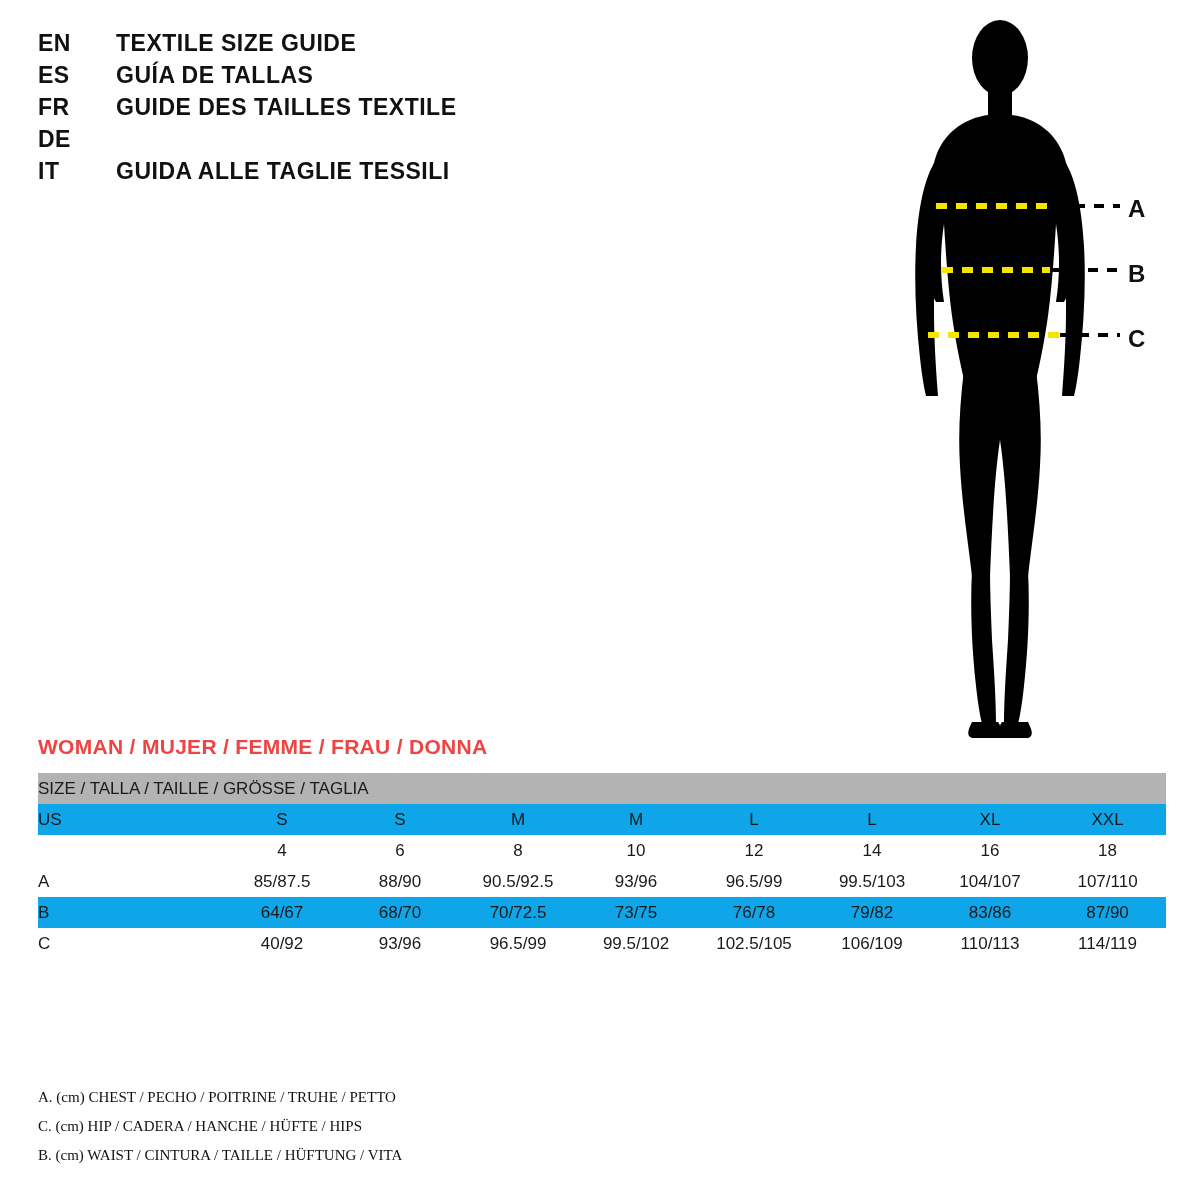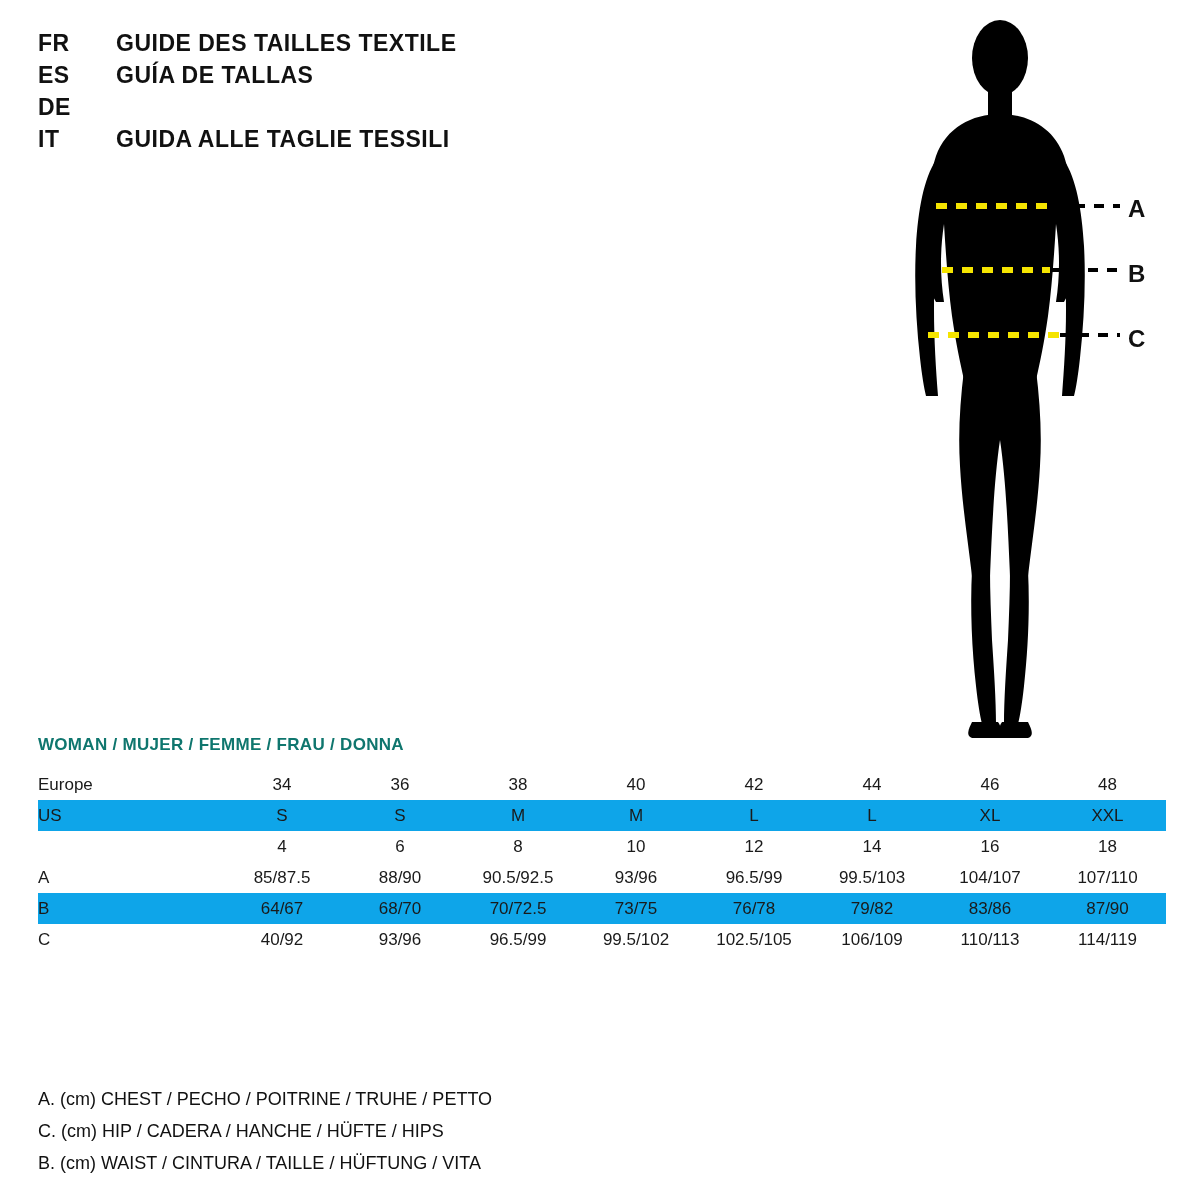--- a/index.html
+++ b/index.html
@@ -61,24 +61,24 @@
   }
 
   
   #lower {
     position: absolute;
     left: 38px;
     top: 735px;
     width: 1128px;
   }
   #woman-label {
-    font-size: 17px;
+    font-size: 21px;
     font-weight: bold;
     letter-spacing: 0.3px;
-    color: #0f766e;
+    color: #ef4444;
     margin-bottom: 14px;
   }
 
   table#size-table {
     border-collapse: collapse;
     width: 1128px;
     table-layout: fixed;
   }
   table#size-table td {
     font-size: 17px;
@@ -104,38 +104,43 @@
   .val-cell { text-align: center; }
 
   
   #footnotes {
     position: absolute;
     left: 38px;
     top: 1090px;
     width: 700px;
   }
   .footnote {
-    font-size: 18px;
+    font-size: 15px;
     color: #111;
     line-height: 1.0;
     margin-bottom: 14px;
     white-space: nowrap;
+    font-family: Liberation Serif, serif;
   }
 </style>
 </head>
 <body>
 
 <div id="title-block">
   <div class="title-row">
+    <div class="title-lang">EN</div>
+    <div class="title-text">TEXTILE SIZE GUIDE</div>
+  </div>
+  <div class="title-row">
+    <div class="title-lang">ES</div>
+    <div class="title-text">GUÍA DE TALLAS</div>
+  </div>
+  <div class="title-row">
     <div class="title-lang">FR</div>
     <div class="title-text">GUIDE DES TAILLES TEXTILE</div>
-  </div>
-  <div class="title-row">
-    <div class="title-lang">ES</div>
-    <div class="title-text">GUÍA DE TALLAS</div>
   </div>
   <div class="title-row">
     <div class="title-lang">DE</div>
   </div>
   <div class="title-row">
     <div class="title-lang">IT</div>
     <div class="title-text">GUIDA ALLE TAGLIE TESSILI</div>
   </div>
 </div>
 
@@ -233,32 +238,24 @@
       <col style="width:118px">
         <col style="width:118px">
         <col style="width:118px">
         <col style="width:118px">
       <col style="width:118px">
         <col style="width:118px">
         <col style="width:118px">
         <col style="width:117px">
     </colgroup>
     <tbody>
-
-      <tr class="row-plain">
-        <td class="lbl-cell">Europe</td>
-        <td class="val-cell">34</td>
-        <td class="val-cell">36</td>
-        <td class="val-cell">38</td>
-        <td class="val-cell">40</td>
-        <td class="val-cell">42</td>
-        <td class="val-cell">44</td>
-        <td class="val-cell">46</td>
-        <td class="val-cell">48</td>
-      </tr>
+      <tr class="hdr-row">
+        <td colspan="9">SIZE / TALLA / TAILLE / GRÖSSE / TAGLIA</td>
+      </tr>
+
 
       <tr class="row-shade">
         <td class="lbl-cell">US</td>
         <td class="val-cell">S</td>
         <td class="val-cell">S</td>
         <td class="val-cell">M</td>
         <td class="val-cell">M</td>
         <td class="val-cell">L</td>
         <td class="val-cell">L</td>
         <td class="val-cell">XL</td>

